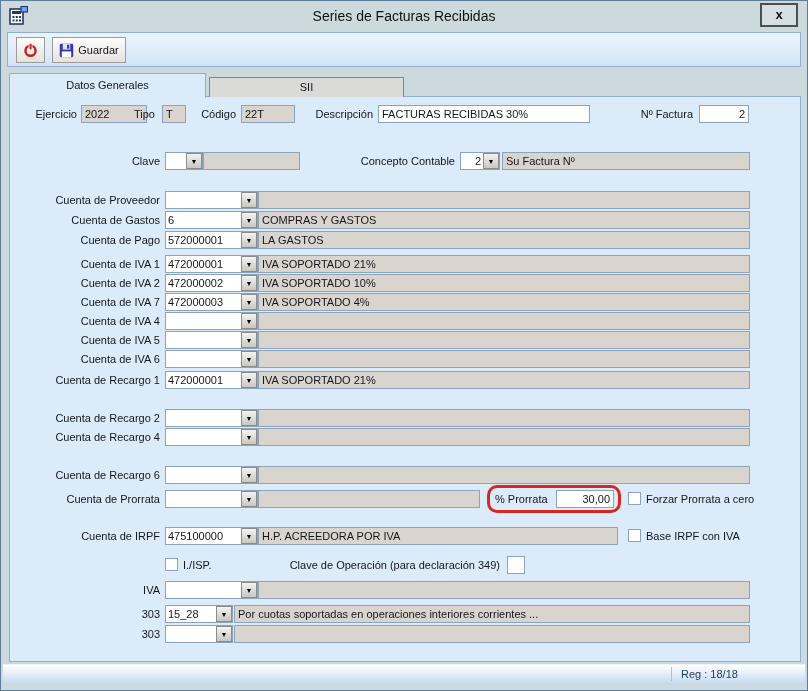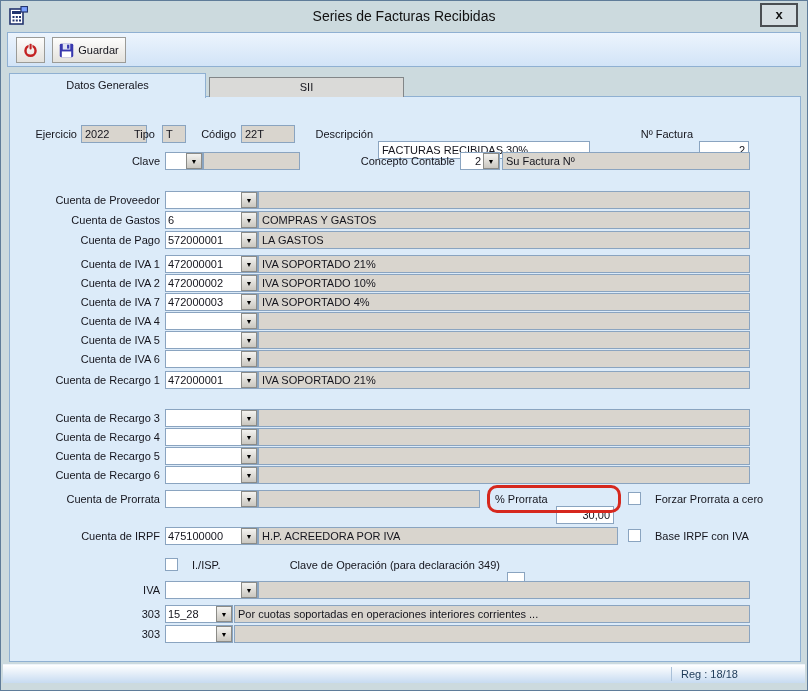--- a/index.html
+++ b/index.html
@@ -49,39 +49,39 @@
     background:#dcebf9; border:1px solid #8fb0d2; z-index:1;
   }
   .frow{ position:absolute; left:0; right:0; height:18px; }
   .lbl{ position:absolute; text-align:right; line-height:18px; white-space:nowrap; }
   .lbl-std{ left:0; width:150px; }
   .box{
     position:absolute; height:18px; border:1px solid #8aa4c0;
     line-height:16px; padding:0 3px; white-space:nowrap; overflow:hidden;
   }
   .gray{ background:#d9d5ce; }
-  .white{ background:#ffffff;margin-top:16px; }
+  .white{ background:#ffffff; }
   .r{ text-align:right; }
   .combo{
     position:absolute; height:18px; border:1px solid #8aa4c0; background:#fff;
     display:flex; align-items:stretch;
   }
   .cval{ flex:1; padding:0 2px; line-height:16px; white-space:nowrap; overflow:hidden; }
   .arrow{
     width:16px; flex:0 0 16px; background:linear-gradient(#f4f3f0,#cac7c0);
     border:1px solid #8b8b87; display:flex; align-items:center; justify-content:center;
     font-size:7px; color:#000;
   }
   .combo-std{ left:155px; width:93px; }
   .desc-std{ left:248px; width:492px; }
   .checkbox{
     position:absolute; width:13px; height:13px; top:2px;
     background:#fff; border:1px solid #8aa4c0;
   }
-  .cb-label{ position:absolute; line-height:18px; white-space:nowrap;margin-left:9px; }
+  .cb-label{ position:absolute; line-height:18px; white-space:nowrap; }
   
   .annotation{
     position:absolute; left:477px; top:388px; width:134px; height:28px;
     border:3px solid #d6281e; border-radius:10px; pointer-events:none; z-index:5;
   }
   
   .statusbar{
     position:absolute; left:2px; right:2px; top:663px; height:19px;
     background:linear-gradient(#ffffff,#c7dbf1); border-top:1px solid #eef4fb;
   }
@@ -126,21 +126,21 @@
       </svg>
       <span>Guardar</span>
     </div>
   </div>
 
   <div class="tab tab-active">Datos Generales</div>
   <div class="tab tab-idle">SII</div>
 
   <div class="panel">
 
-    <div class="frow" style="top:28px">
+    <div class="frow" style="top:8px">
       <span class="lbl" style="left:8px;width:59px">Ejercicio</span>
       <span class="box gray" style="left:71px;width:66px">2022</span>
       <span class="lbl" style="left:103px;width:42px">Tipo</span>
       <span class="box gray" style="left:152px;width:24px">T</span>
       <span class="lbl" style="left:166px;width:60px">Código</span>
       <span class="box gray" style="left:231px;width:54px">22T</span>
       <span class="lbl" style="left:300px;width:63px">Descripción</span>
       <span class="box white" style="left:368px;width:212px">FACTURAS RECIBIDAS 30%</span>
       <span class="lbl" style="left:618px;width:65px">Nº Factura</span>
       <span class="box white r" style="left:689px;width:50px">2</span>
@@ -237,37 +237,29 @@
 
     <div class="frow" style="top:274px">
       <span class="lbl lbl-std">Cuenta de Recargo 1</span>
       <span class="combo combo-std">
           <span class="cval">472000001</span>
           <span class="arrow">▼</span>
         </span>
       <span class="box gray desc-std">IVA SOPORTADO 21%</span>
     </div>
     <div class="frow" style="top:312px">
-      <span class="lbl lbl-std">Cuenta de Recargo 3</span>
+      <span class="lbl lbl-std">Cuenta de Recargo 2</span>
       <span class="combo combo-std">
           <span class="cval"></span>
           <span class="arrow">▼</span>
         </span>
       <span class="box gray desc-std"></span>
     </div>
     <div class="frow" style="top:331px">
       <span class="lbl lbl-std">Cuenta de Recargo 4</span>
-      <span class="combo combo-std">
-          <span class="cval"></span>
-          <span class="arrow">▼</span>
-        </span>
-      <span class="box gray desc-std"></span>
-    </div>
-    <div class="frow" style="top:350px">
-      <span class="lbl lbl-std">Cuenta de Recargo 5</span>
       <span class="combo combo-std">
           <span class="cval"></span>
           <span class="arrow">▼</span>
         </span>
       <span class="box gray desc-std"></span>
     </div>
     <div class="frow" style="top:369px">
       <span class="lbl lbl-std">Cuenta de Recargo 6</span>
       <span class="combo combo-std">
           <span class="cval"></span>

